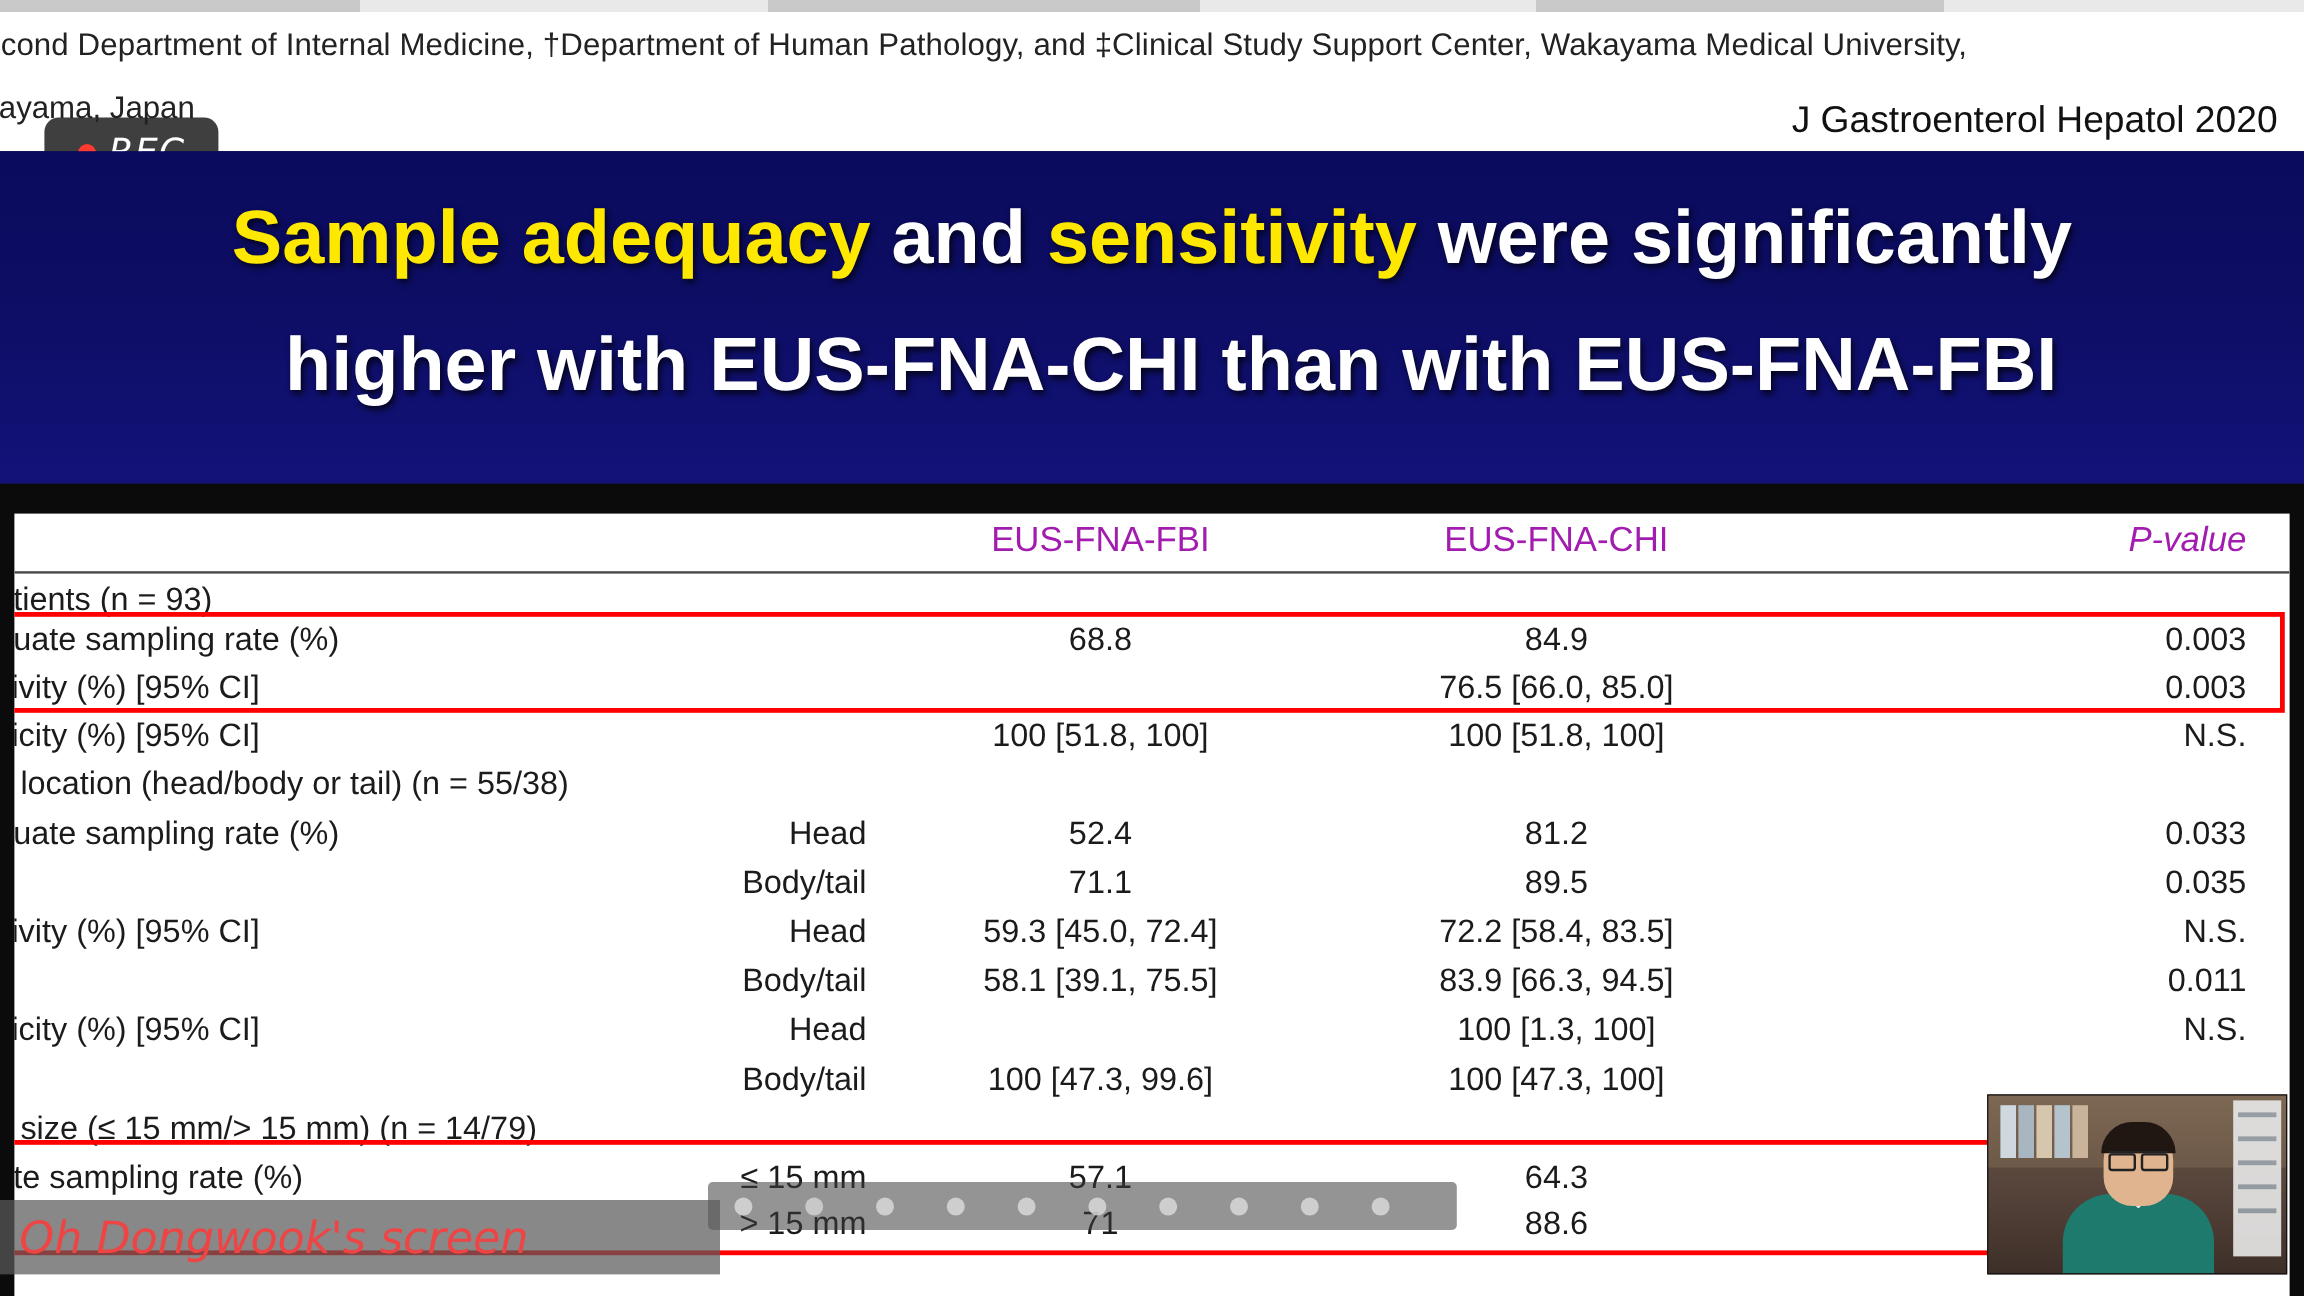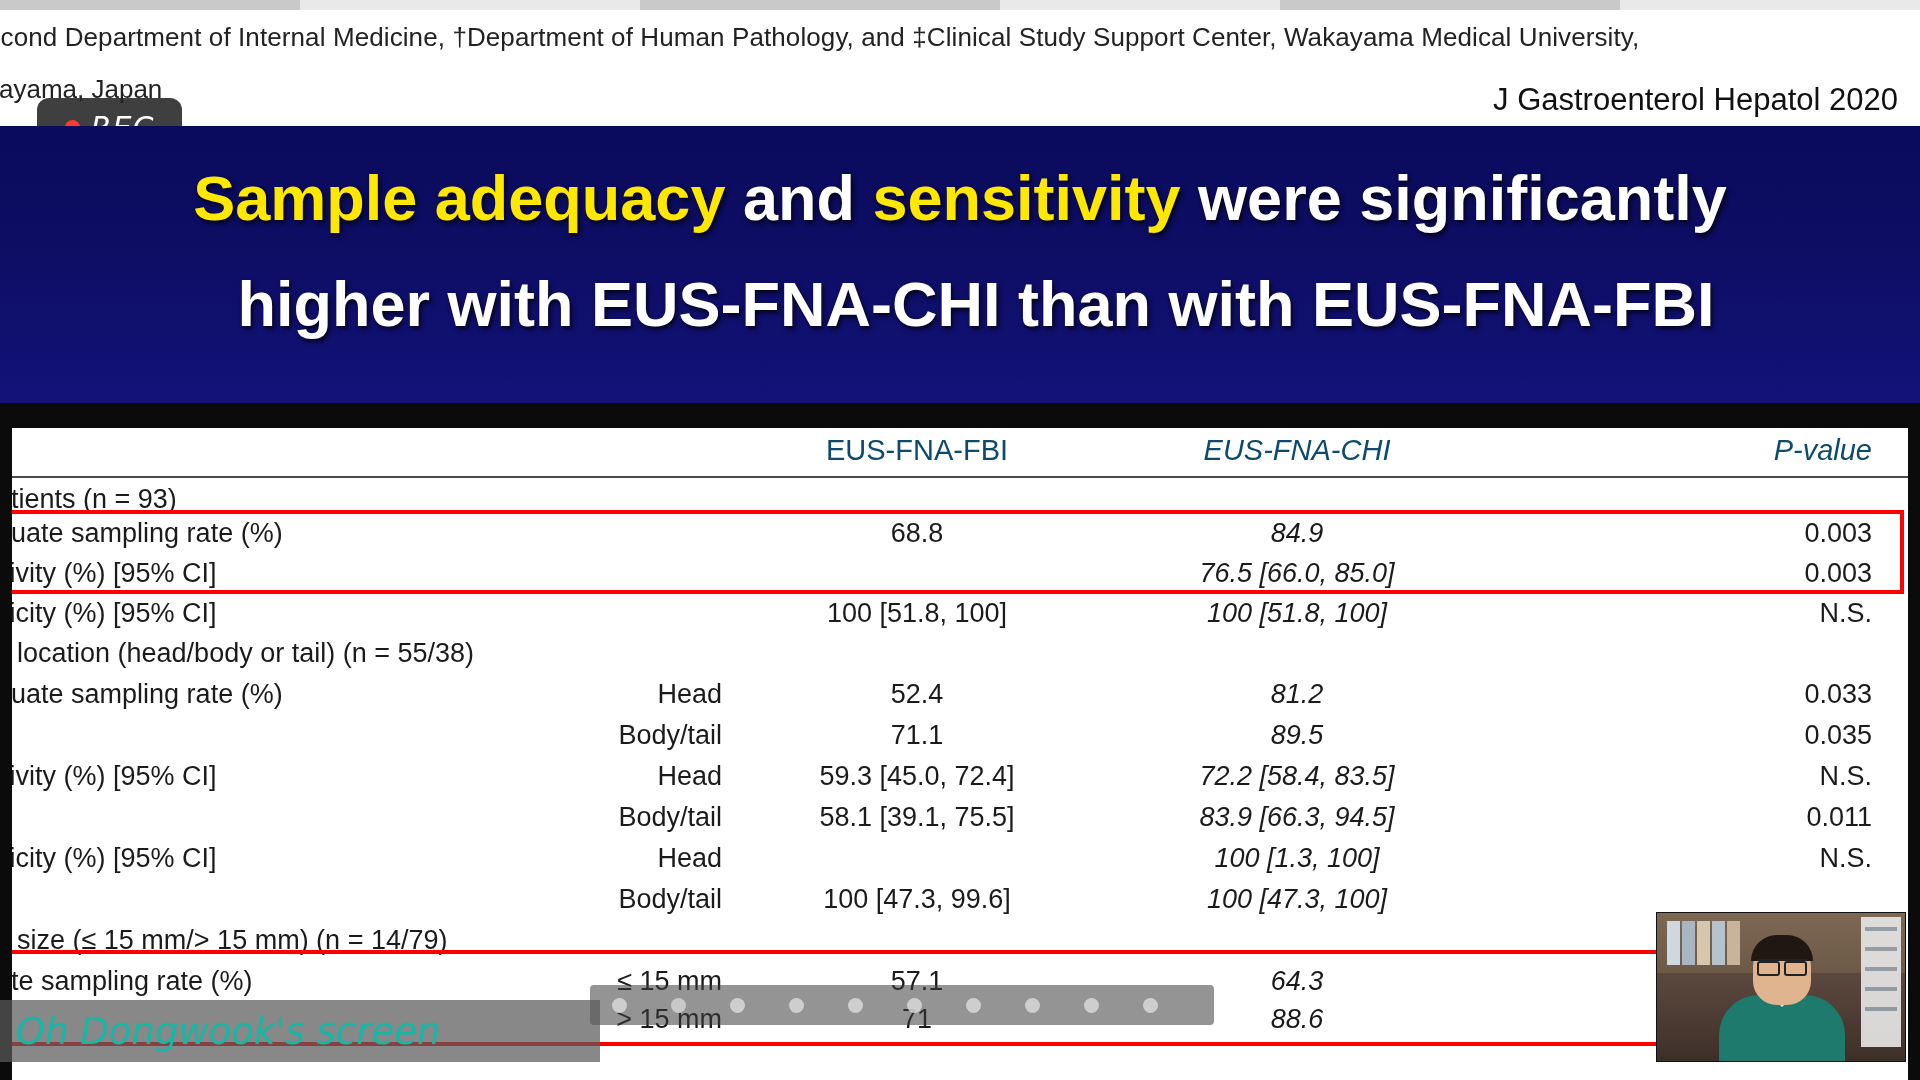--- a/index.html
+++ b/index.html
@@ -58,44 +58,44 @@
     position:absolute;left:12px;top:428px;width:1896px;height:652px;background:#ffffff;overflow:hidden;
   }
   .tbl{
     position:absolute;left:0;top:0;width:1896px;
     font-size:27px;color:#1b1b1b;
   }
   .row{position:absolute;left:0;width:1896px;height:41px;}
   .c-label{position:absolute;left:-16px;top:0;width:620px;text-align:left;white-space:nowrap;}
   .c-sub{position:absolute;left:500px;top:0;width:210px;text-align:right;white-space:nowrap;}
   .c-fbi{position:absolute;left:740px;top:0;width:330px;text-align:center;white-space:nowrap;}
-  .c-chi{position:absolute;left:1120px;top:0;width:330px;text-align:center;white-space:nowrap;font-style:italic;}
+  .c-chi{position:absolute;left:1120px;top:0;width:330px;text-align:center;white-space:nowrap;}
   .c-p{position:absolute;left:1620px;top:0;width:240px;text-align:right;white-space:nowrap;}
-  .hdr{font-size:29px;color:#0c4a6e;}
+  .hdr{font-size:29px;color:#a21caf;}
   .hdr .c-fbi,.hdr .c-chi,.hdr .c-p{font-size:29px;}
   .ital{font-style:italic;}
   .rule{position:absolute;left:0;height:2px;background:#4a4a4a;width:1896px;}
   .redbox{
     position:absolute;border:4px solid #ff0000;box-sizing:border-box;pointer-events:none;
   }
 
   
   .dots{
     position:absolute;left:590px;bottom:55px;width:580px;height:40px;
     display:flex;align-items:center;gap:44px;
     background:rgba(60,60,60,0.55);padding:0 22px;border-radius:4px;
   }
   .dot{width:15px;height:15px;border-radius:50%;background:#d8d8d8;opacity:.85;}
   .dot.dim{background:#f2f2f2;opacity:.55;}
   .namebar{
     position:absolute;left:0;bottom:18px;width:600px;height:62px;
     background:rgba(90,90,90,0.72);display:flex;align-items:center;
   }
   .namebar span{
-    color:#14b8a6;font-size:37px;font-style:italic;padding-left:16px;white-space:nowrap;
+    color:#ef4444;font-size:37px;font-style:italic;padding-left:16px;white-space:nowrap;
     font-family:"DejaVu Sans",sans-serif;
   }
 
   
   .pip{
     position:absolute;right:14px;bottom:18px;width:248px;height:148px;background:#3a2f2a;
     border:1px solid #111;overflow:hidden;
   }
   .pip .bg{position:absolute;left:0;top:0;width:248px;height:148px;
     background:linear-gradient(180deg,#6a5646 0%,#55433a 55%,#3d2f28 100%);}

